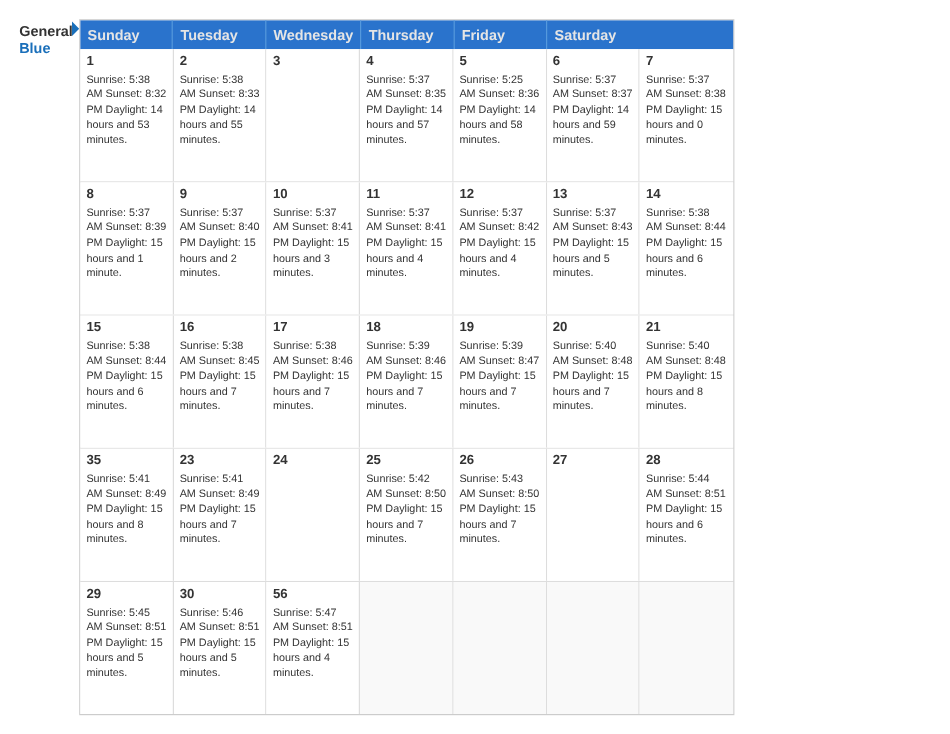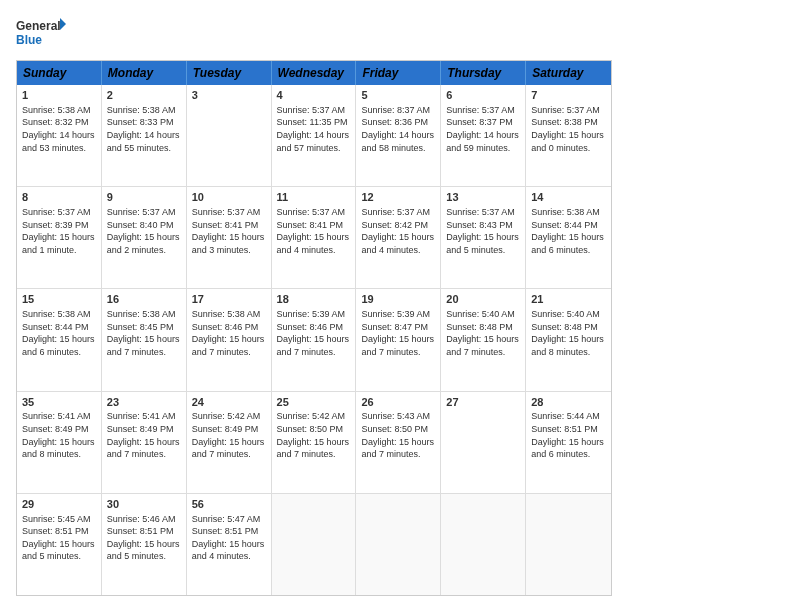--- a/index.html
+++ b/index.html
@@ -8,21 +8,21 @@
       background: #fff;
       width: 792px;
       height: 612px;
       overflow: hidden;
     }
     .page {
       width: 628px;
       height: 612px;
       padding: 16px;
       display: flex;
-      flex-direction: column;
+      flex-direction: row;
     }
     .header {
       display: flex;
       justify-content: space-between;
       align-items: flex-start;
       margin-bottom: 8px;
     }
     .logo {
       display: flex;
       align-items: center;
@@ -46,26 +46,25 @@
       display: flex;
       flex-direction: column;
       border: 1px solid #ccc;
     }
     .cal-header {
       display: grid;
       grid-template-columns: repeat(7, 1fr);
       background: #2a73cc;
     }
     .cal-header-cell {
-      color: #000000;
+      color: #e5e5e5;
       font-weight: bold;
       font-size: 12px;
       padding: 5px 6px;
       border-right: 1px solid #5599dd;
-      font-style: italic;
     }
     .cal-header-cell:last-child { border-right: none; }
     .cal-body {
       flex: 1;
       display: flex;
       flex-direction: column;
     }
     .cal-row {
       display: grid;
       grid-template-columns: repeat(7, 1fr);
@@ -109,25 +108,24 @@
 </div>
     <div class="title-block">
       <div class="main-title"></div>
       <div class="subtitle"></div>
     </div>
   </div>
 
   <div class="calendar">
     <div class="cal-header">
       <div class="cal-header-cell">Sunday</div>
-      <div class="cal-header-cell">Monday</div>
       <div class="cal-header-cell">Tuesday</div>
       <div class="cal-header-cell">Wednesday</div>
+      <div class="cal-header-cell">Thursday</div>
       <div class="cal-header-cell">Friday</div>
-      <div class="cal-header-cell">Thursday</div>
       <div class="cal-header-cell">Saturday</div>
     </div>
     <div class="cal-body" id="cal-body">
     <div class="cal-row">
           <div class="cal-cell">
             <span class="day-num">1</span>
             <div class="cal-cell-text">Sunrise: 5:38 AM
 Sunset: 8:32 PM
 Daylight: 14 hours
 and 53 minutes.</div>
@@ -138,27 +136,27 @@
 Sunset: 8:33 PM
 Daylight: 14 hours
 and 55 minutes.</div>
           </div>
           <div class="cal-cell">
             <span class="day-num">3</span>
           </div>
           <div class="cal-cell">
             <span class="day-num">4</span>
             <div class="cal-cell-text">Sunrise: 5:37 AM
-Sunset: 11:35 PM
+Sunset: 8:35 PM
 Daylight: 14 hours
 and 57 minutes.</div>
           </div>
           <div class="cal-cell">
             <span class="day-num">5</span>
-            <div class="cal-cell-text">Sunrise: 8:37 AM
+            <div class="cal-cell-text">Sunrise: 5:25 AM
 Sunset: 8:36 PM
 Daylight: 14 hours
 and 58 minutes.</div>
           </div>
           <div class="cal-cell">
             <span class="day-num">6</span>
             <div class="cal-cell-text">Sunrise: 5:37 AM
 Sunset: 8:37 PM
 Daylight: 14 hours
 and 59 minutes.</div>
@@ -283,24 +281,20 @@
           </div>
           <div class="cal-cell">
             <span class="day-num">23</span>
             <div class="cal-cell-text">Sunrise: 5:41 AM
 Sunset: 8:49 PM
 Daylight: 15 hours
 and 7 minutes.</div>
           </div>
           <div class="cal-cell">
             <span class="day-num">24</span>
-            <div class="cal-cell-text">Sunrise: 5:42 AM
-Sunset: 8:49 PM
-Daylight: 15 hours
-and 7 minutes.</div>
           </div>
           <div class="cal-cell">
             <span class="day-num">25</span>
             <div class="cal-cell-text">Sunrise: 5:42 AM
 Sunset: 8:50 PM
 Daylight: 15 hours
 and 7 minutes.</div>
           </div>
           <div class="cal-cell">
             <span class="day-num">26</span>

